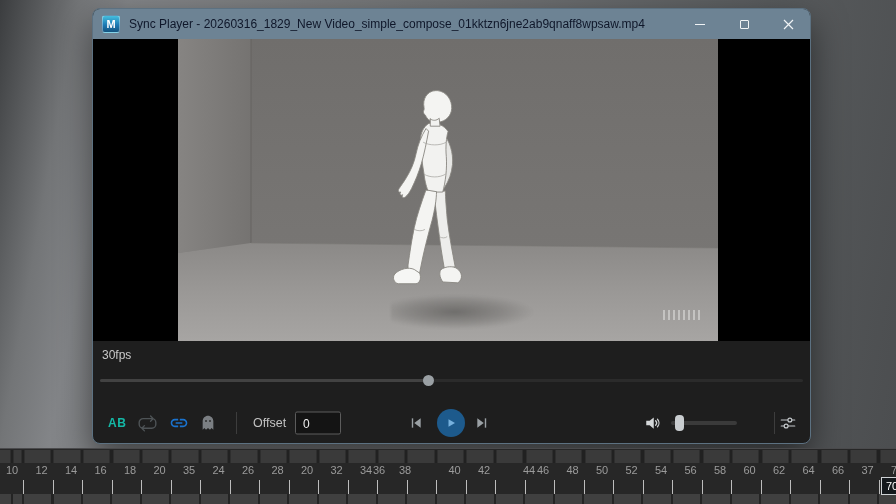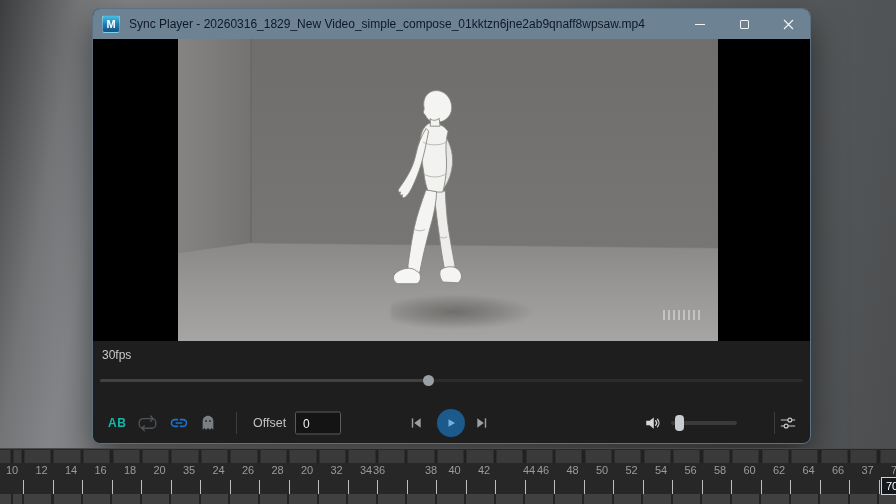--- a/index.html
+++ b/index.html
@@ -265,21 +265,21 @@
         <span class="ruler-num" style="left: 130px;">18</span>
         <span class="ruler-num" style="left: 159.5px;">20</span>
         <span class="ruler-num" style="left: 189px;">35</span>
         <span class="ruler-num" style="left: 218.5px;">24</span>
         <span class="ruler-num" style="left: 248px;">26</span>
         <span class="ruler-num" style="left: 277.5px;">28</span>
         <span class="ruler-num" style="left: 307px;">20</span>
         <span class="ruler-num" style="left: 336.5px;">32</span>
         <span class="ruler-num" style="left: 366px;">34</span>
         <span class="ruler-num" style="left: 379px;">36</span>
-        <span class="ruler-num" style="left: 431px;">38</span>
+        <span class="ruler-num" style="left: 405px;">38</span>
         <span class="ruler-num" style="left: 454.5px;">40</span>
         <span class="ruler-num" style="left: 484px;">42</span>
         <span class="ruler-num" style="left: 490px; margin-left: 39px;">44</span>
         <span class="ruler-num" style="left: 543px;">46</span>
         <span class="ruler-num" style="left: 572.5px;">48</span>
         <span class="ruler-num" style="left: 602px;">50</span>
         <span class="ruler-num" style="left: 631.5px;">52</span>
         <span class="ruler-num" style="left: 661px;">54</span>
         <span class="ruler-num" style="left: 690.5px;">56</span>
         <span class="ruler-num" style="left: 720px;">58</span>

